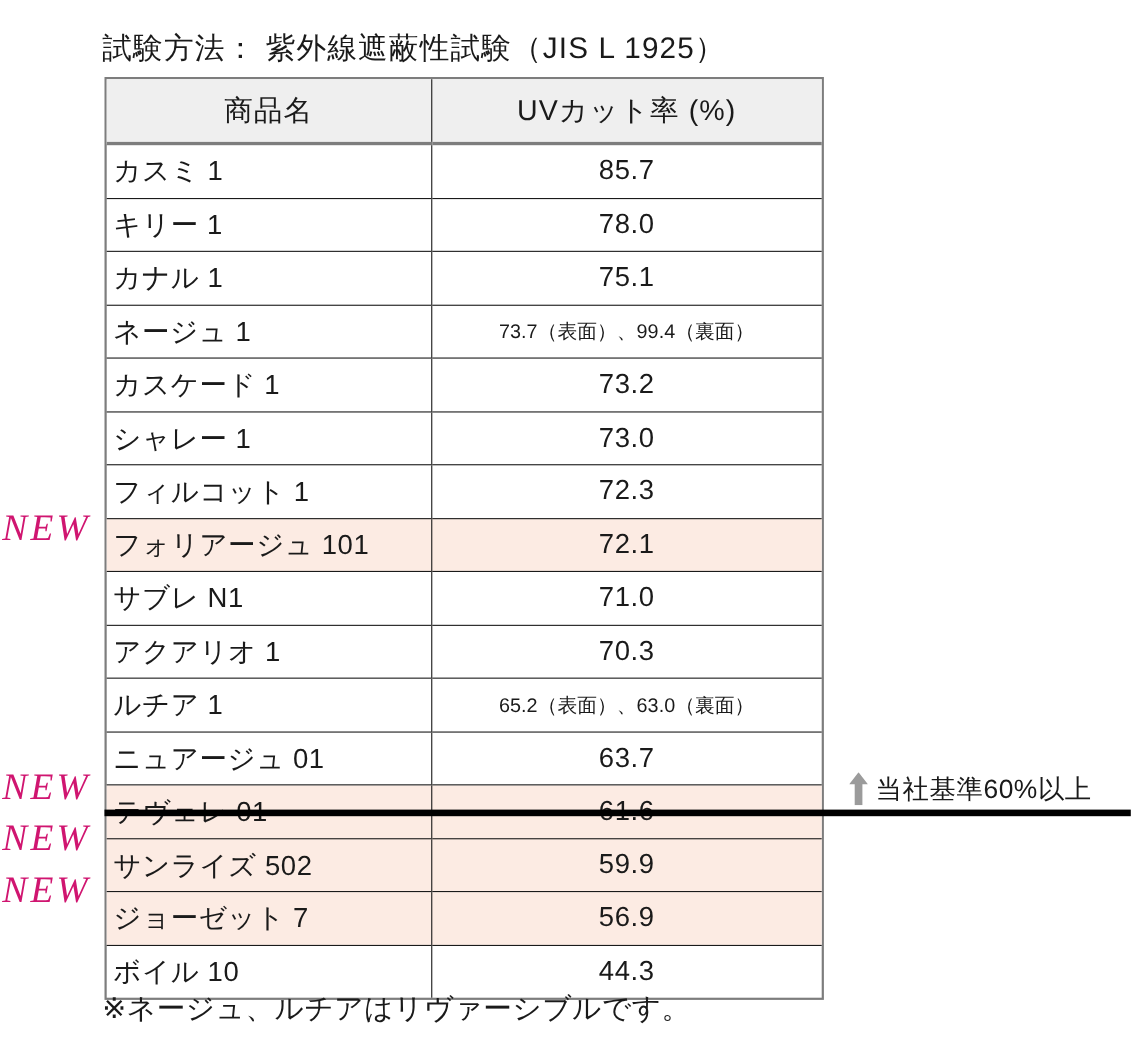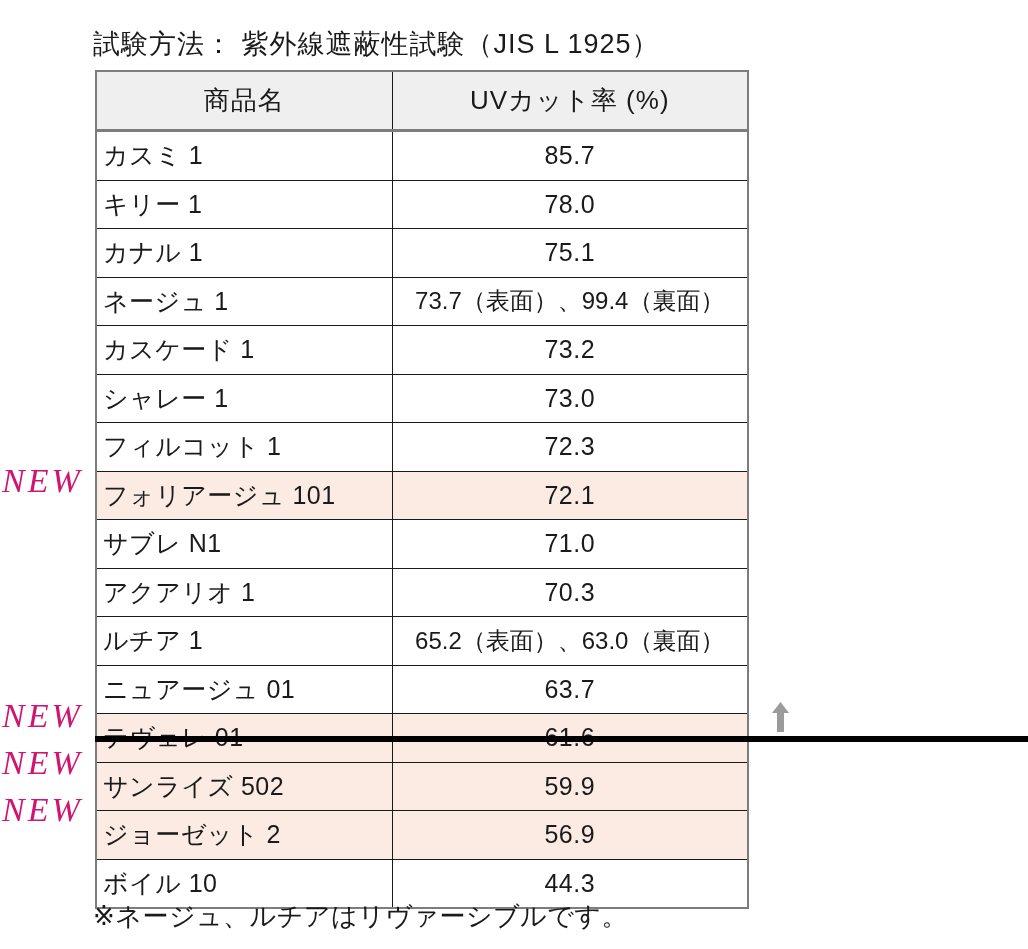--- a/index.html
+++ b/index.html
@@ -30,21 +30,21 @@
   }
   th + th, td + td { border-left: 1.5px solid #1a1a1a; }
   tbody td {
     height: 45.5px; font-size: 25px;
     border-top: 1.2px solid #1a1a1a;
     letter-spacing: 0.5px;
   }
   td.name  { padding-left: 6px; text-align: left; }
   td.value { text-align: center; }
   tr.highlight td { background: var(--highlight-bg, #fcebe3); }
-  td.value.compact { font-size: 24px; letter-spacing: 0; }
+  td.value.compact { font-size: 18px; letter-spacing: 0; }
   .new-label {
     position: absolute; left: 2px; transform: translateY(-50%);
     font-family: "Liberation Serif", "DejaVu Serif", serif;
     font-style: italic; font-size: 34px; letter-spacing: 3px;
     color: var(--new-color, #d01570);
   }
   .separator-line {
     position: absolute; left: 95px; width: 933px; height: 6px;
     background: var(--line-color, #000000);
   }
@@ -136,36 +136,37 @@
   </tr>
           <tr class="highlight">
     <td class="name">テヴェレ 01</td>
     <td class="value">61.6</td>
   </tr>
           <tr class="highlight">
     <td class="name">サンライズ 502</td>
     <td class="value">59.9</td>
   </tr>
           <tr class="highlight">
-    <td class="name">ジョーゼット 2</td>
+    <td class="name">ジョーゼット 7</td>
     <td class="value">56.9</td>
   </tr>
           <tr>
     <td class="name">ボイル 10</td>
     <td class="value">44.3</td>
   </tr>
         </tbody>
     </table>
   </div>
 
   <div class="separator-line" style="top: 736px;"></div>
 
   <div class="annotation">
     <span class="arrow-icon">
       <svg width="17" height="30" viewBox="0 0 17 30">
         <polygon points="8.5,0 17,11 12,11 12,30 5,30 5,11 0,11" fill="#9b9b9b"></polygon>
       </svg>
     </span>
+    <span>当社基準60%以上</span>
   </div>
 
   <div class="footnote">※ネージュ、ルチアはリヴァーシブルです。</div>
 
 </div>
 
 </body></html>

